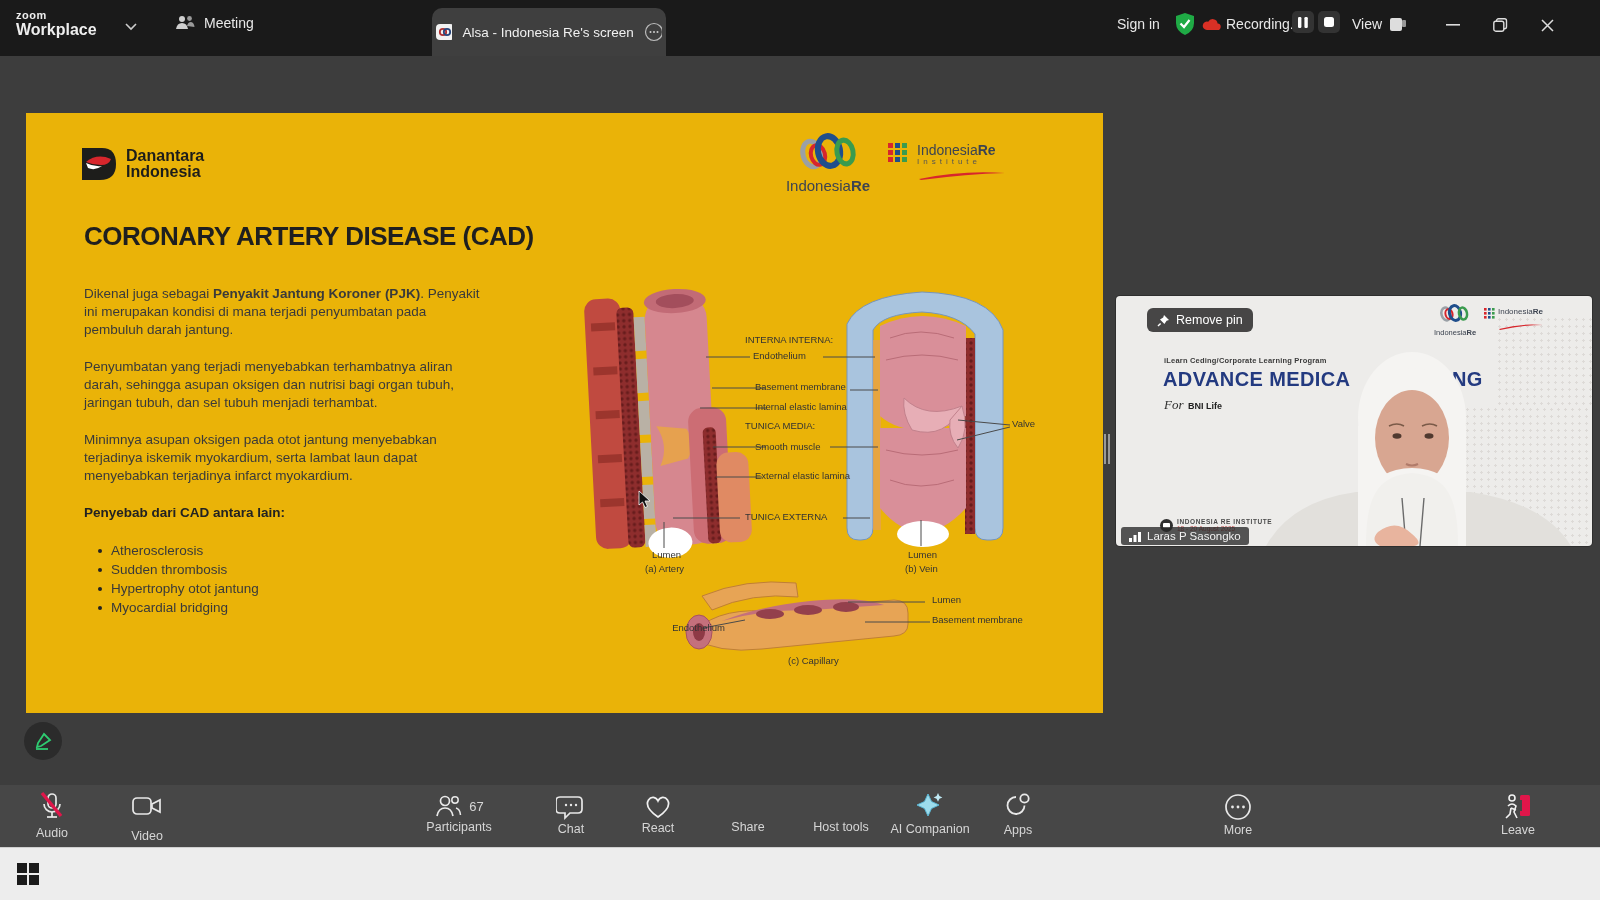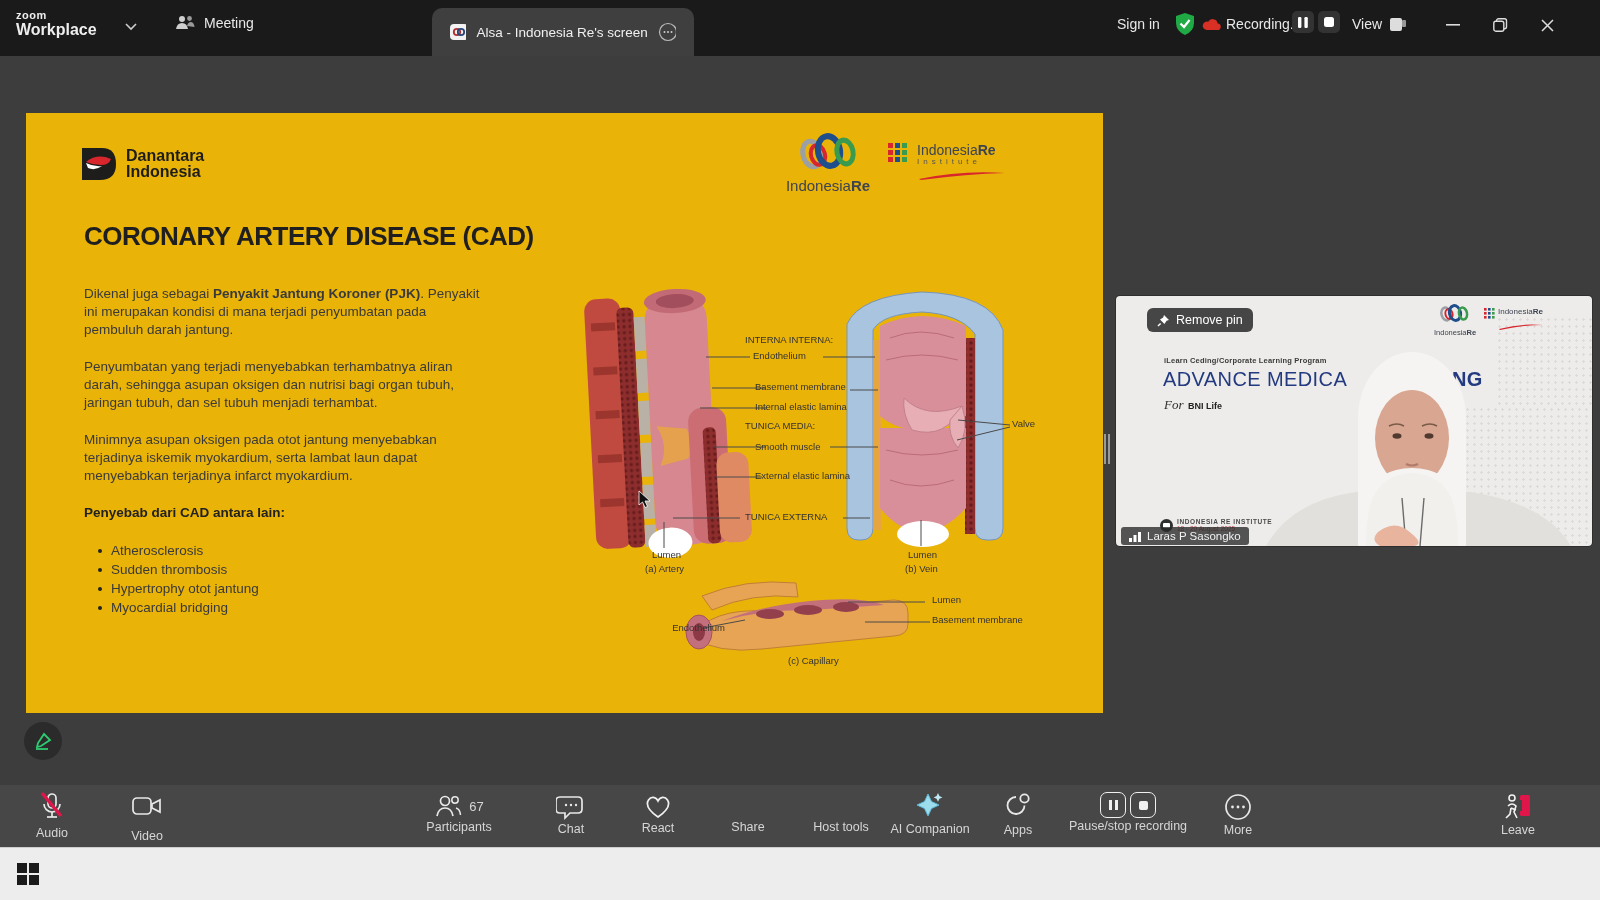--- a/index.html
+++ b/index.html
@@ -4,21 +4,21 @@
 <style>
   html,body{margin:0;padding:0}
   body{width:1600px;height:900px;position:relative;overflow:hidden;
        font-family:"Liberation Sans",sans-serif;background:var(--content-bg,#3d3d3d)}
   .abs{position:absolute}
   
   #titlebar{left:0;top:0;width:1600px;height:56px;background:var(--titlebar-bg,#1a1a1a);color:#eee}
   .brand-top{font-size:11px;font-weight:bold;line-height:11px;letter-spacing:.5px}
   .brand-bottom{font-size:16px;font-weight:600;line-height:18px}
   .ttxt{font-size:14px;color:#e8e8e8}
-  .tab-active{background:#3f3f3f;border-radius:10px 10px 0 0;display:flex;align-items:center;gap:10px;padding:0 18px}
+  .tab-active{background:#3f3f3f;border-radius:10px 10px 0 0;display:flex;align-items:center;gap:10px;padding:0 4px}
   .winbtn{width:34px;height:34px;display:flex;align-items:center;justify-content:center;color:#ddd}
   .smallbtn{width:22px;height:22px;background:#333;border-radius:5px;display:flex;align-items:center;justify-content:center}
   
   #slide{left:26px;top:113px;width:1077px;height:600px;background:#eab308;color:#2d2d2d}
   .slide-p{width:404px;font-size:13.5px;line-height:18px;color:#3a3a3a}
   .slide-title{font-size:26px;font-weight:800;letter-spacing:-.5px;color:#1f1f1f}
   .dlabel{font-size:9.5px;color:#333;white-space:nowrap}
   .bullet{display:flex;align-items:center;gap:9px;height:19px;font-size:13.5px;color:#3a3a3a}
   .dot{width:4px;height:4px;border-radius:50%;background:#222;flex:0 0 auto}
   
@@ -324,21 +324,21 @@
     </svg>
     <div>
       <div style="font-size:8px;color:#3d4451;line-height:8px"><span>Indonesia</span><b>Re</b></div>
       <svg width="46" height="6">
           <path d="M1 5 Q 23 -1 45 1 Q 25 1 2 6 Z" fill="#d7262c"></path>
         </svg>
     </div>
   </div>
 
   <div class="abs" style="left:48px;top:60px;font-size:7.5px;font-weight:bold;color:#3a3a3a;letter-spacing:.2px">iLearn Ceding/Corporate Learning Program</div>
-  <div class="abs" style="left:47px;top:72px;font-size:20px;font-weight:400;color:var(--navy,#233a80);letter-spacing:.4px">ADVANCE MEDICA</div>
+  <div class="abs" style="left:47px;top:72px;font-size:20px;font-weight:700;color:var(--navy,#233a80);letter-spacing:.4px">ADVANCE MEDICA</div>
   <div class="abs" style="left:330px;top:72px;font-size:20px;font-weight:800;color:var(--navy,#233a80);letter-spacing:.4px">ING</div>
   <div class="abs" style="left:48px;top:99px">
     <span style="font-family:'Liberation Serif',serif;font-style:italic;font-size:13px;color:#2e2e2e">For</span>
     <b style="font-size:9px;color:#1f1f1f">BNI Life</b>
   </div>
 
   <svg class="abs" style="left:0;top:0" width="476" height="250" viewBox="0 0 476 250">
     <path d="M150 250 Q 175 205 240 196 L 355 196 Q 430 208 455 250 Z" fill="#e2e0dc"></path>
     <ellipse cx="296" cy="122" rx="54" ry="66" fill="#f5f4f2"></ellipse>
     <path d="M242 130 L 242 250 L 350 250 L 350 130 Z" fill="#f5f4f2"></path>
@@ -453,36 +453,20 @@
   </div>
 
   <div class="tb-item" style="left:988px;width:60px">
     <svg width="30" height="30" style="margin-top:7px">
       <path d="M13 5 a 8.5 8.5 0 1 0 8.5 8.5" fill="none" stroke="#e8e8e8" stroke-width="1.8"></path>
       <circle cx="21.5" cy="6.5" r="4.2" fill="none" stroke="#e8e8e8" stroke-width="1.8"></circle>
     </svg>
     <span class="tb-label">Apps</span>
   </div>
 
-  <div class="tb-item" style="left:1058px;width:140px">
-    <div style="display:flex;gap:4px;margin-top:7px">
-      <span style="width:26px;height:26px;border:1.8px solid #f0f0f0;border-radius:7px;display:flex;align-items:center;justify-content:center;box-sizing:border-box">
-        <svg width="9" height="10">
-            <rect x="0" y="0" width="3" height="10" fill="#f0f0f0"></rect>
-            <rect x="6" y="0" width="3" height="10" fill="#f0f0f0"></rect>
-          </svg>
-      </span>
-      <span style="width:26px;height:26px;border:1.8px solid #f0f0f0;border-radius:7px;display:flex;align-items:center;justify-content:center;box-sizing:border-box">
-        <svg width="9" height="9">
-            <rect width="9" height="9" rx="2" fill="#f0f0f0"></rect>
-          </svg>
-      </span>
-    </div>
-    <span class="tb-label">Pause/stop recording</span>
-  </div>
 
   <div class="tb-item" style="left:1208px;width:60px">
     <svg width="30" height="30" style="margin-top:7px">
       <circle cx="15" cy="15" r="12" fill="none" stroke="#e8e8e8" stroke-width="1.7"></circle>
       <circle cx="9.5" cy="15" r="1.4" fill="#e8e8e8"></circle>
         <circle cx="15" cy="15" r="1.4" fill="#e8e8e8"></circle>
         <circle cx="20.5" cy="15" r="1.4" fill="#e8e8e8"></circle>
     </svg>
     <span class="tb-label">More</span>
   </div>

